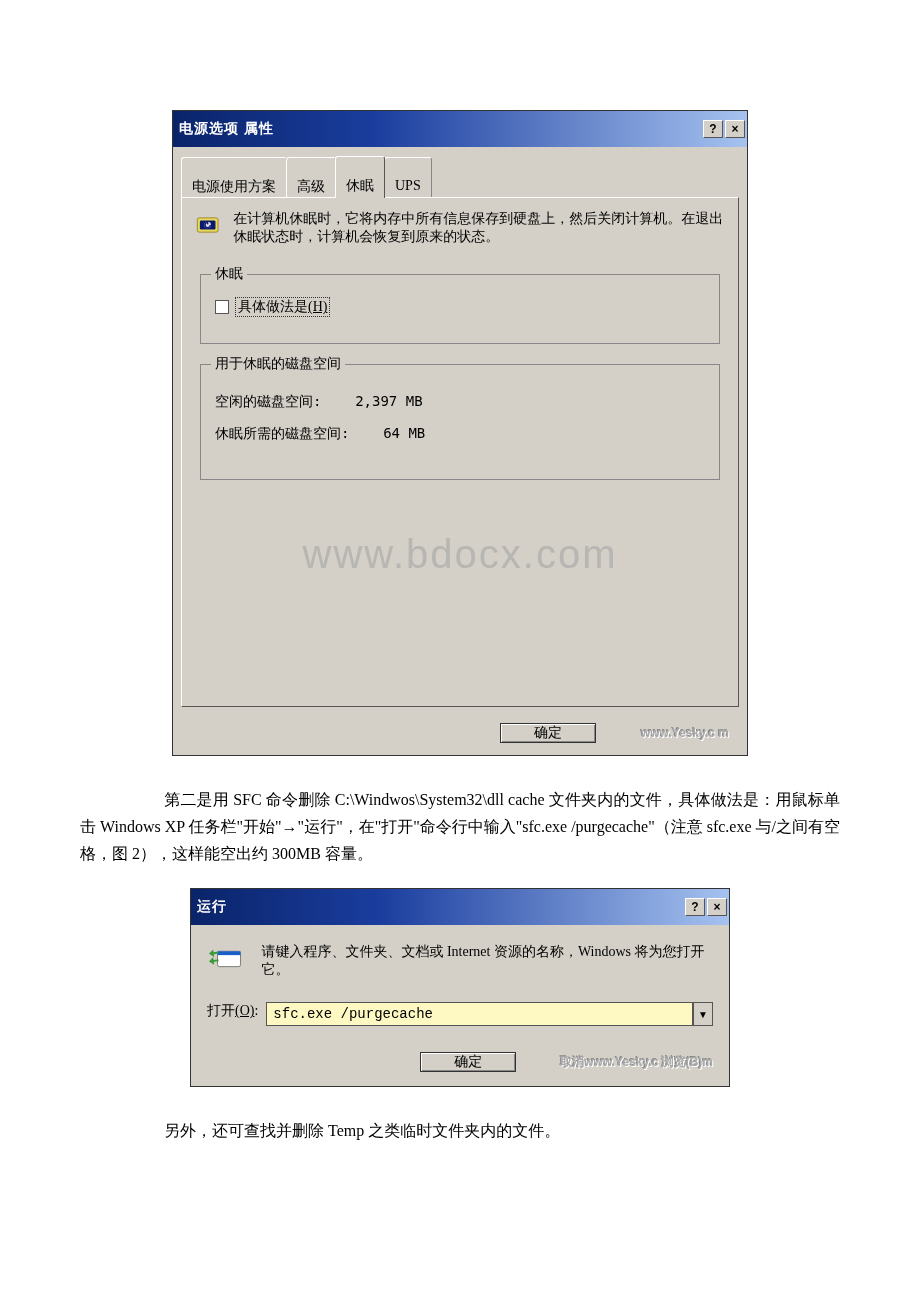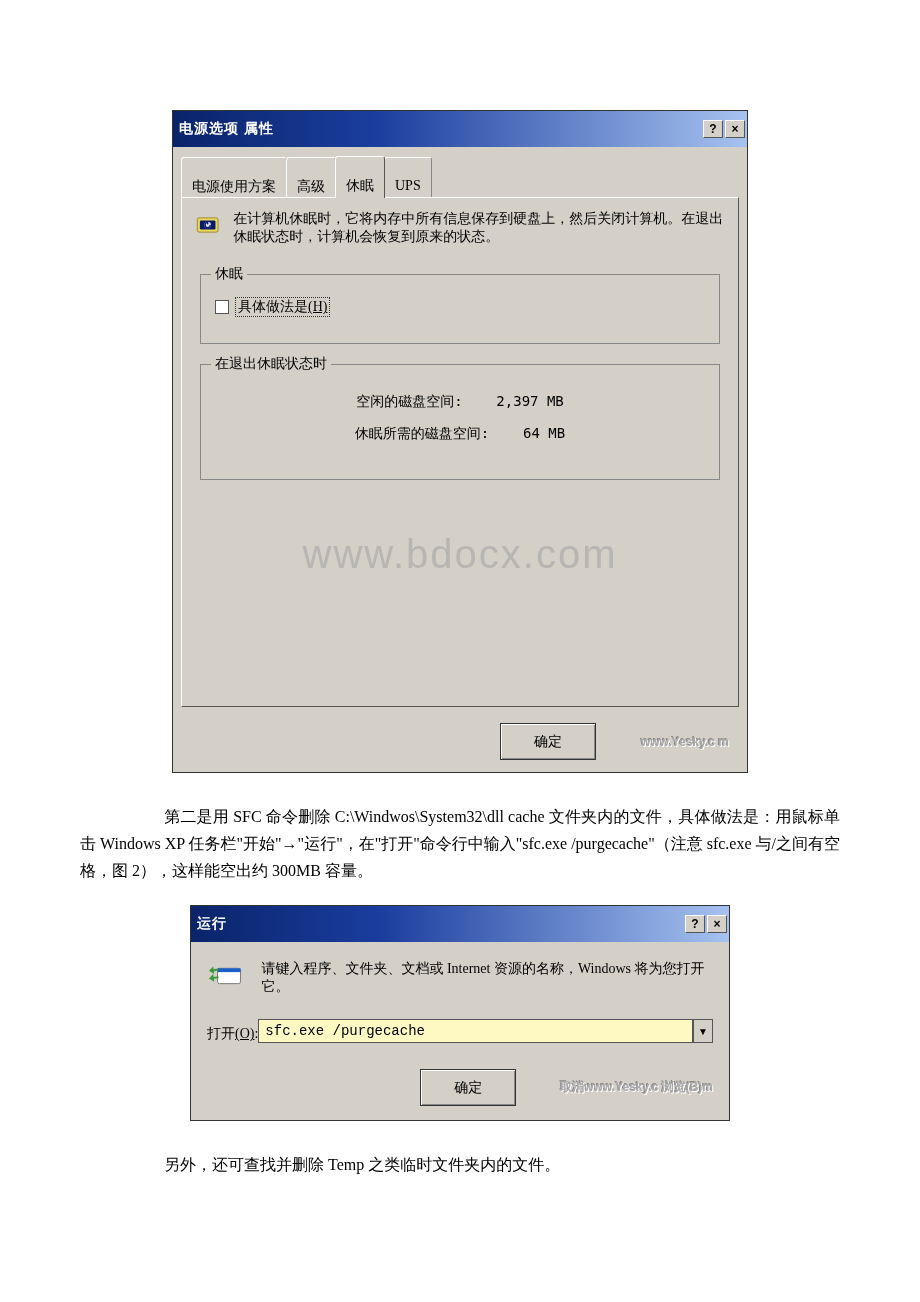--- a/index.html
+++ b/index.html
@@ -145,21 +145,20 @@
       background: #fff;
     }
     .dotted {
       border: 1px dotted #333;
       padding: 0 2px;
     }
     .und { text-decoration: underline; }
     .disk-line {
       margin: 6px 0;
       font-family: "SimSun", monospace;
-      text-align: center;
     }
 
     .watermark {
       position: absolute;
       left: 50%;
       top: 70%;
       transform: translate(-50%, -50%);
       color: rgba(160,160,160,0.55);
       font-size: 40px;
       letter-spacing: 2px;
@@ -170,21 +169,21 @@
 
     .btn-row {
       display: flex;
       justify-content: flex-end;
       gap: 45px;
       padding: 8px 18px 12px 0;
       align-items: center;
     }
     .xp-button {
       min-width: 96px;
-      height: 37px;
+      height: 20px;
       border: 1px solid #333;
       background: #d4d0c8;
       box-shadow: inset 1px 1px 0 #fff, inset -1px -1px 0 #888;
       font-size: 14px;
       display: flex;
       align-items: center;
       justify-content: center;
     }
     .watermark-btn {
       font-family: Arial, sans-serif;
@@ -218,21 +217,22 @@
       align-items: flex-start;
       margin-bottom: 22px;
       line-height: 1.35;
     }
     .run-icon {
       width: 38px;
       height: 30px;
     }
     .open-row {
       display: flex;
-      align-items: flex-end;
+      align-items: flex-start;
+      gap: 8px;
       margin-bottom: 26px;
     }
     .combo {
       flex: 1;
       display: flex;
     }
     .combo-input {
       flex: 1;
       border: 1px solid #555;
       background: #fef9c3;
@@ -297,21 +297,21 @@
         <span class="groupbox-title">休眠</span>
         <div class="checkbox-row">
           <div class="chk"></div>
           <span class="dotted">
             <span>具体做法是</span><span class="und">(H)</span>
           </span>
         </div>
       </div>
 
       <div class="groupbox" style="padding-bottom:30px;">
-        <span class="groupbox-title">在退出休眠状态时</span>
+        <span class="groupbox-title">用于休眠的磁盘空间</span>
         <div class="disk-line">
           <span>空闲的磁盘空间:</span>
           &nbsp;&nbsp;
           <span>2,397 MB</span>
         </div>
         <div class="disk-line" style="margin-top:14px;">
           <span>休眠所需的磁盘空间:</span>
           &nbsp;&nbsp;
           <span>64 MB</span>
         </div>

